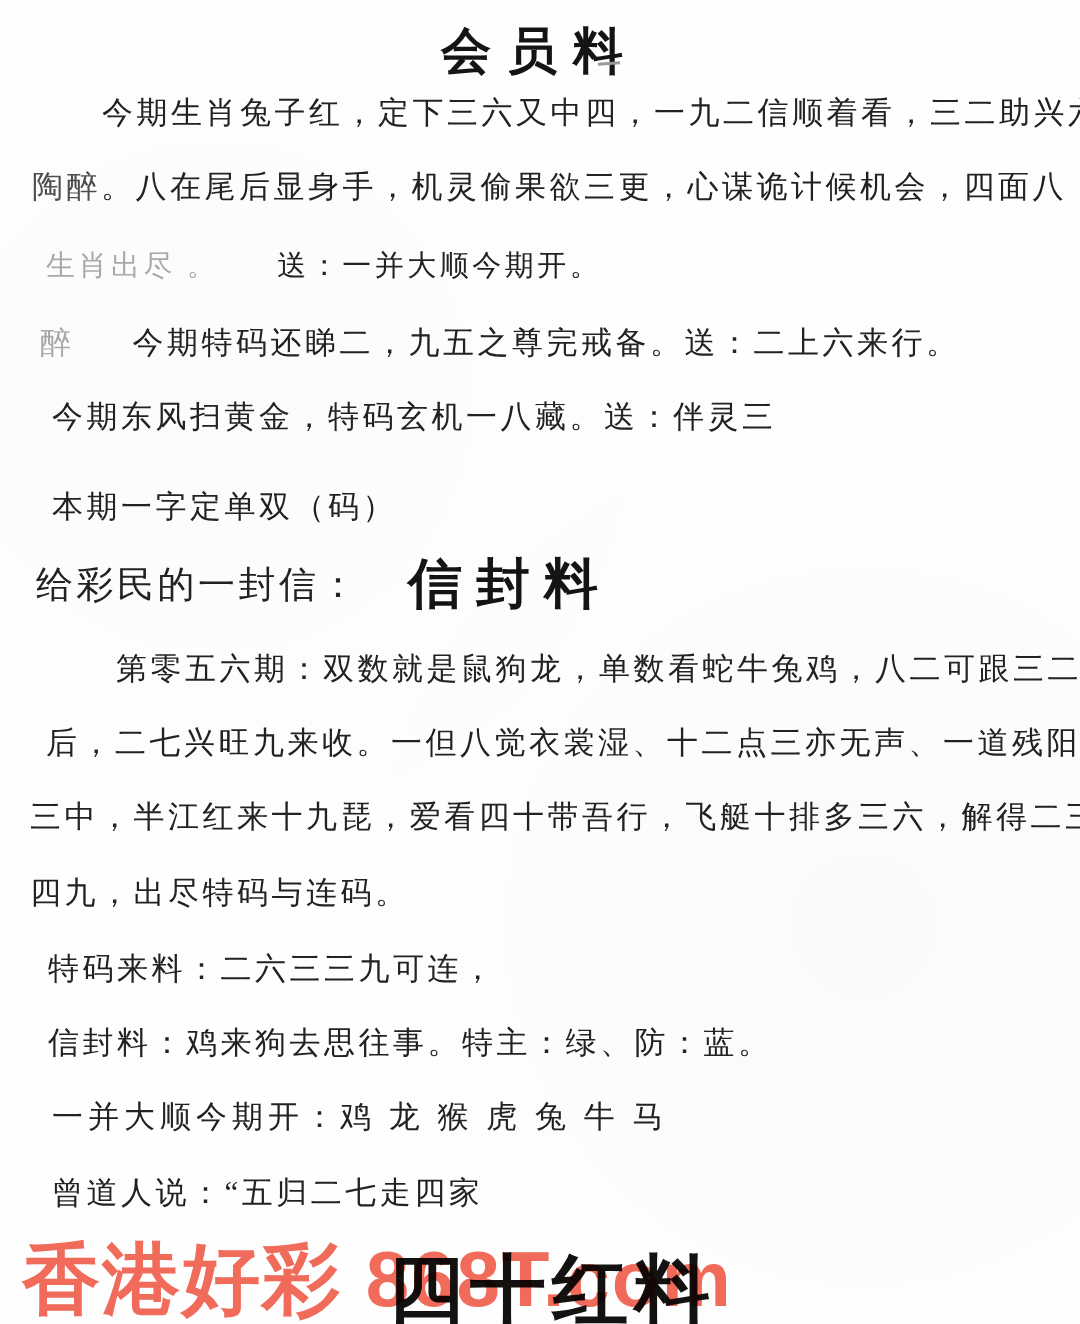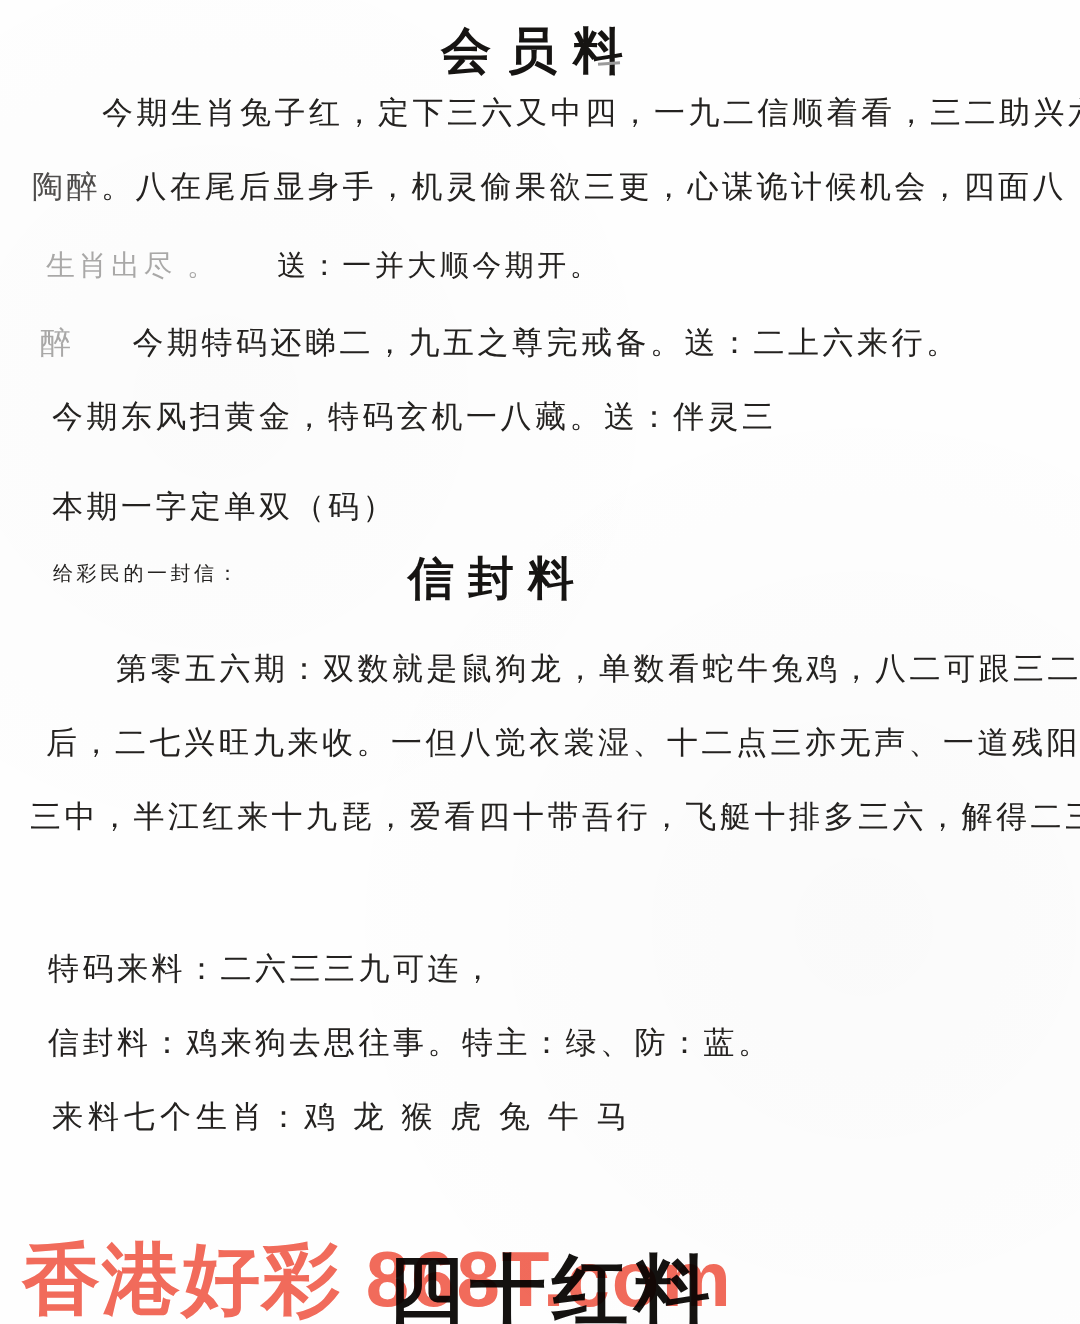--- a/index.html
+++ b/index.html
@@ -43,32 +43,32 @@
     opacity:.8;
     filter:blur(.4px);
   }
   .faint{ 
     opacity:.38;
     filter:blur(.7px);
   }
   .gap-after{margin-right:58px;}
   .env-title{
     position:absolute;top:548px;left:408px;
-    font-size:46px;font-weight:600;
+    font-size:54px;font-weight:600;
     letter-spacing:14px;
     color:#161412;
   }
   
   .lm1{top:92px;left:102px;}
   .lm2{top:166px;left:32px;}
   .lm3{top:246px;left:46px;font-size:29px;}
   .lm4{top:322px;left:40px;}
   .lm5{top:396px;left:52px;}
   .lm6{top:468px;left:52px;margin-top:18px;}
-  .l-intro{top:560px;left:53px;font-size:20px;}
+  .l-intro{top:560px;left:36px;font-size:37px;}
   
   .le1{top:648px;left:116px;}
   .le2{top:722px;left:46px;}
   .le3{top:796px;left:30px;}
   .le4{top:872px;left:30px;}
   .le5{top:948px;left:48px;}
   .le6{top:1022px;left:48px;}
   .le7{top:1096px;left:52px;letter-spacing:5px;}
   .le8{top:1172px;left:52px;}
   
@@ -116,20 +116,22 @@
 
   <div class="line lm5">今期东风扫黄金，特码玄机一八藏。送：伴灵三</div>
   <div class="line lm6">本期一字定单双（码）</div>
 
   <div class="line l-intro">给彩民的一封信：</div>
   <div class="env-title">信封料</div>
 
   <div class="line le1">第零五六期：双数就是鼠狗龙，单数看蛇牛兔鸡，八二可跟三二</div>
   <div class="line le2">后，二七兴旺九来收。一但八觉衣裳湿、十二点三亦无声、一道残阳二</div>
   <div class="line le3">三中，半江红来十九琵，爱看四十带吾行，飞艇十排多三六，解得二三与</div>
+  <div class="line le4">四九，出尽特码与连码。</div>
   <div class="line le6">信封料：鸡来狗去思往事。特主：绿、防：蓝。</div>
   <div class="line le5">特码来料：二六三三九可连，</div>
-  <div class="line le7">来料七个生肖：鸡 龙 猴 虎 兔 牛 马</div>
+  <div class="line le7">一并大顺今期开：鸡 龙 猴 虎 兔 牛 马</div>
+  <div class="line le8">曾道人说：“五归二七走四家</div>
 
   <div class="footer-hand">四十红料</div>
   <div class="watermark">香港好彩 868T.com</div>
 
 </div>
 
 </body></html>

